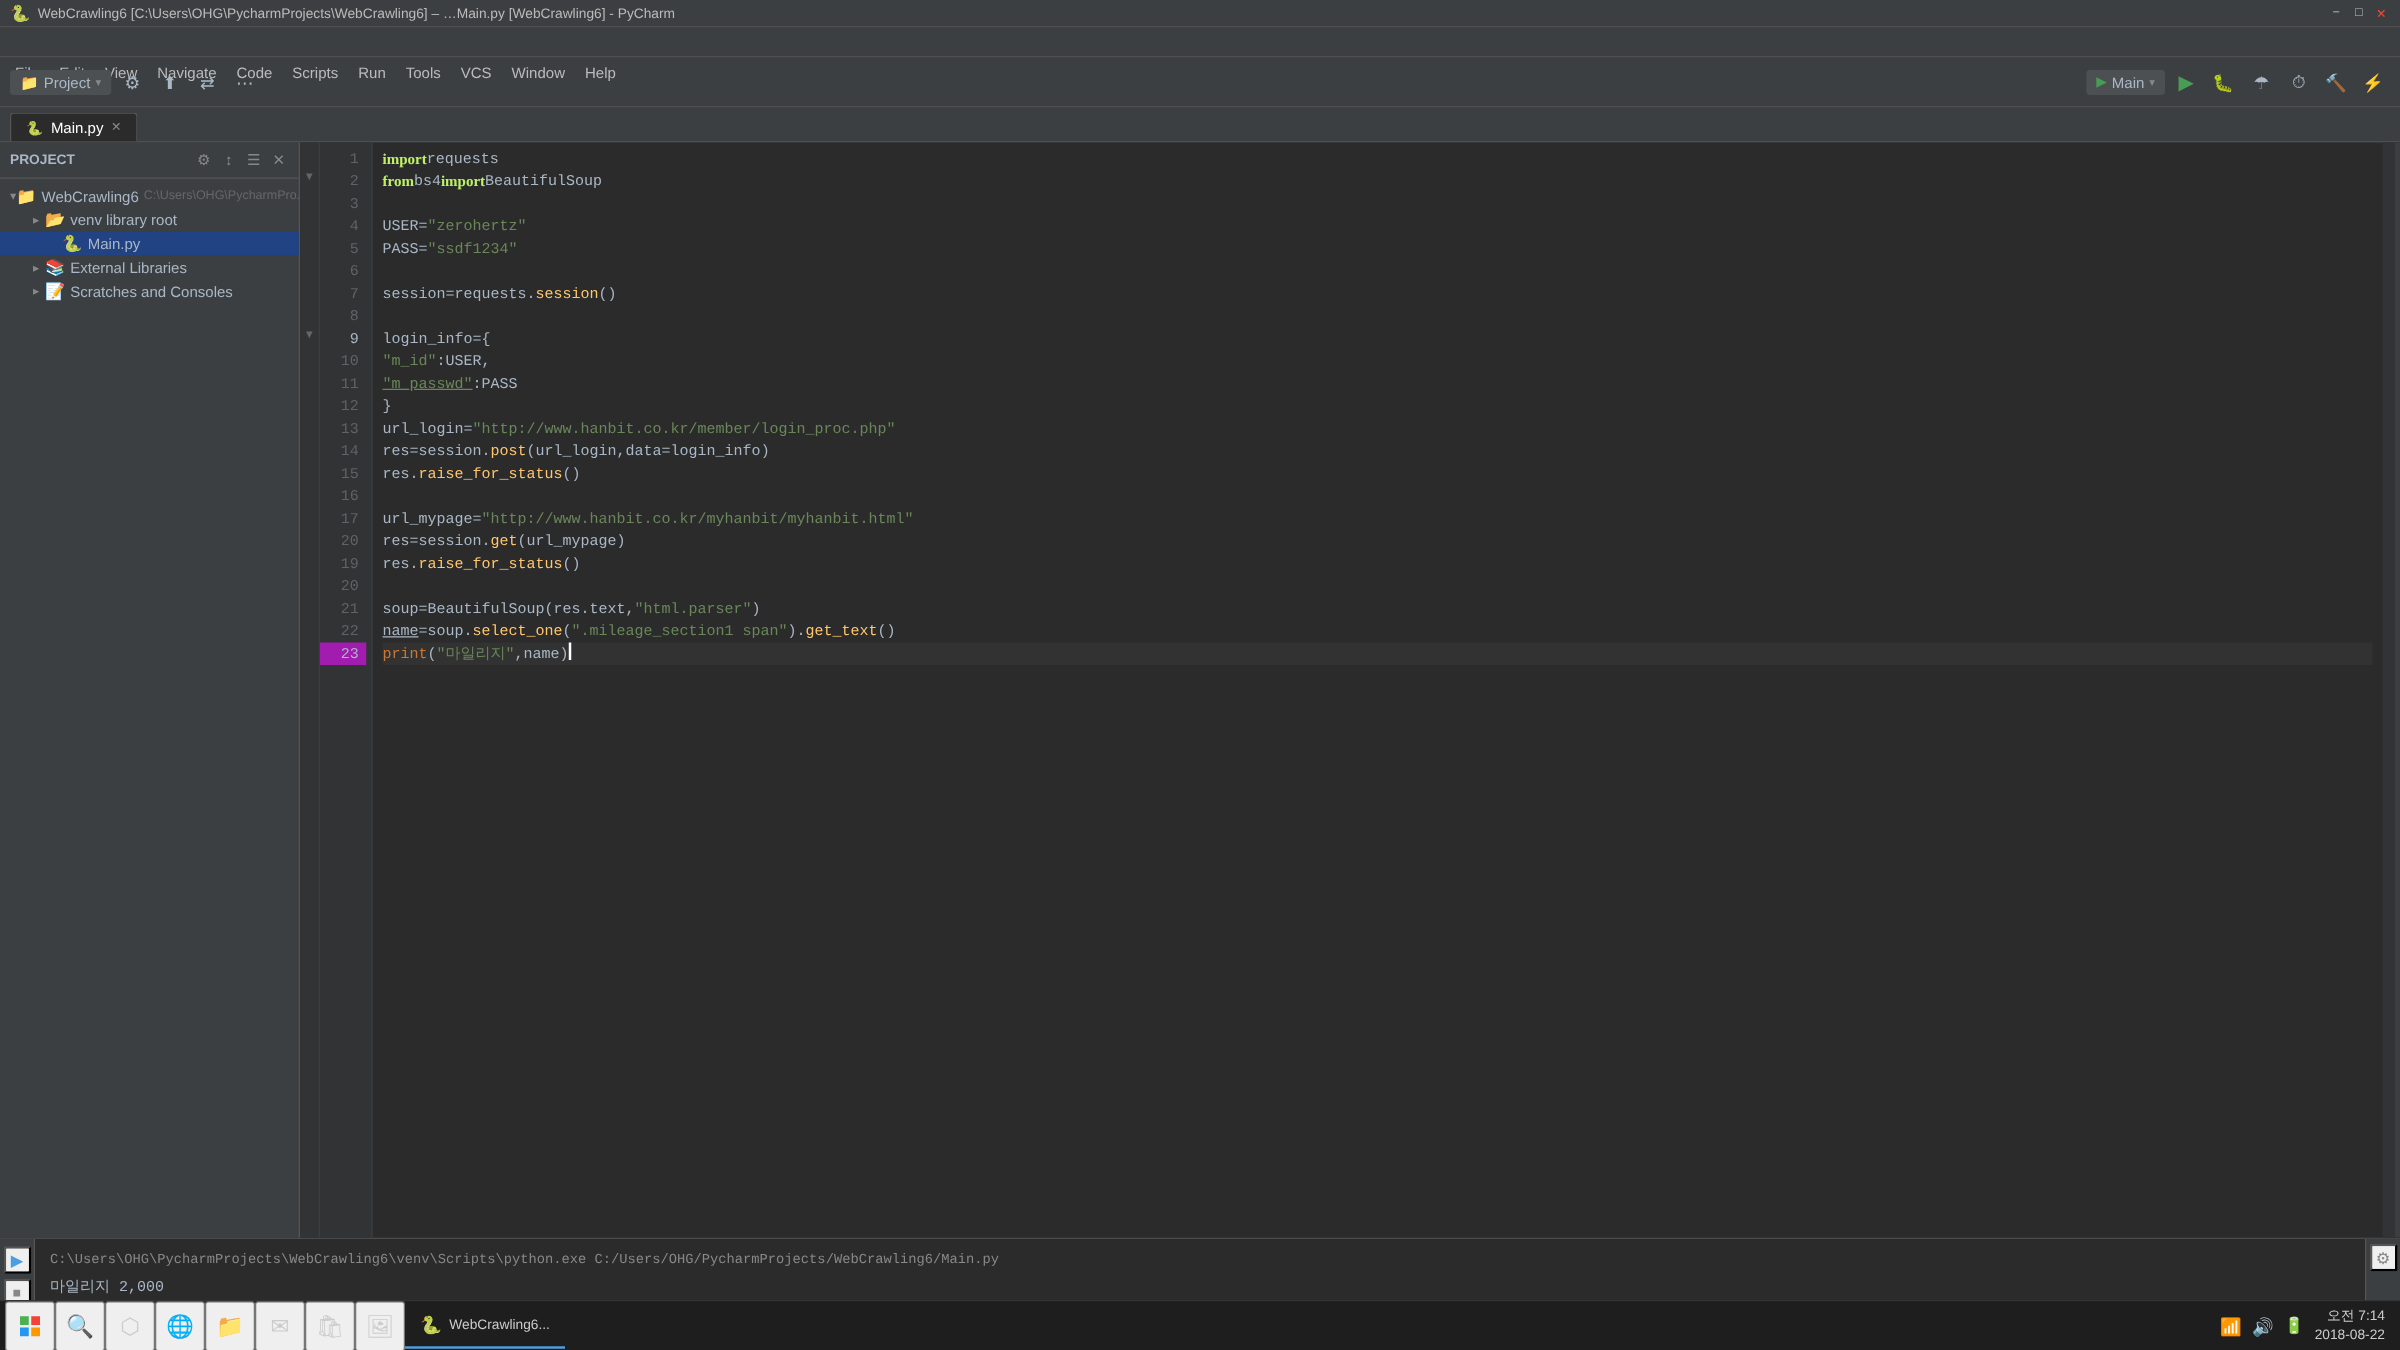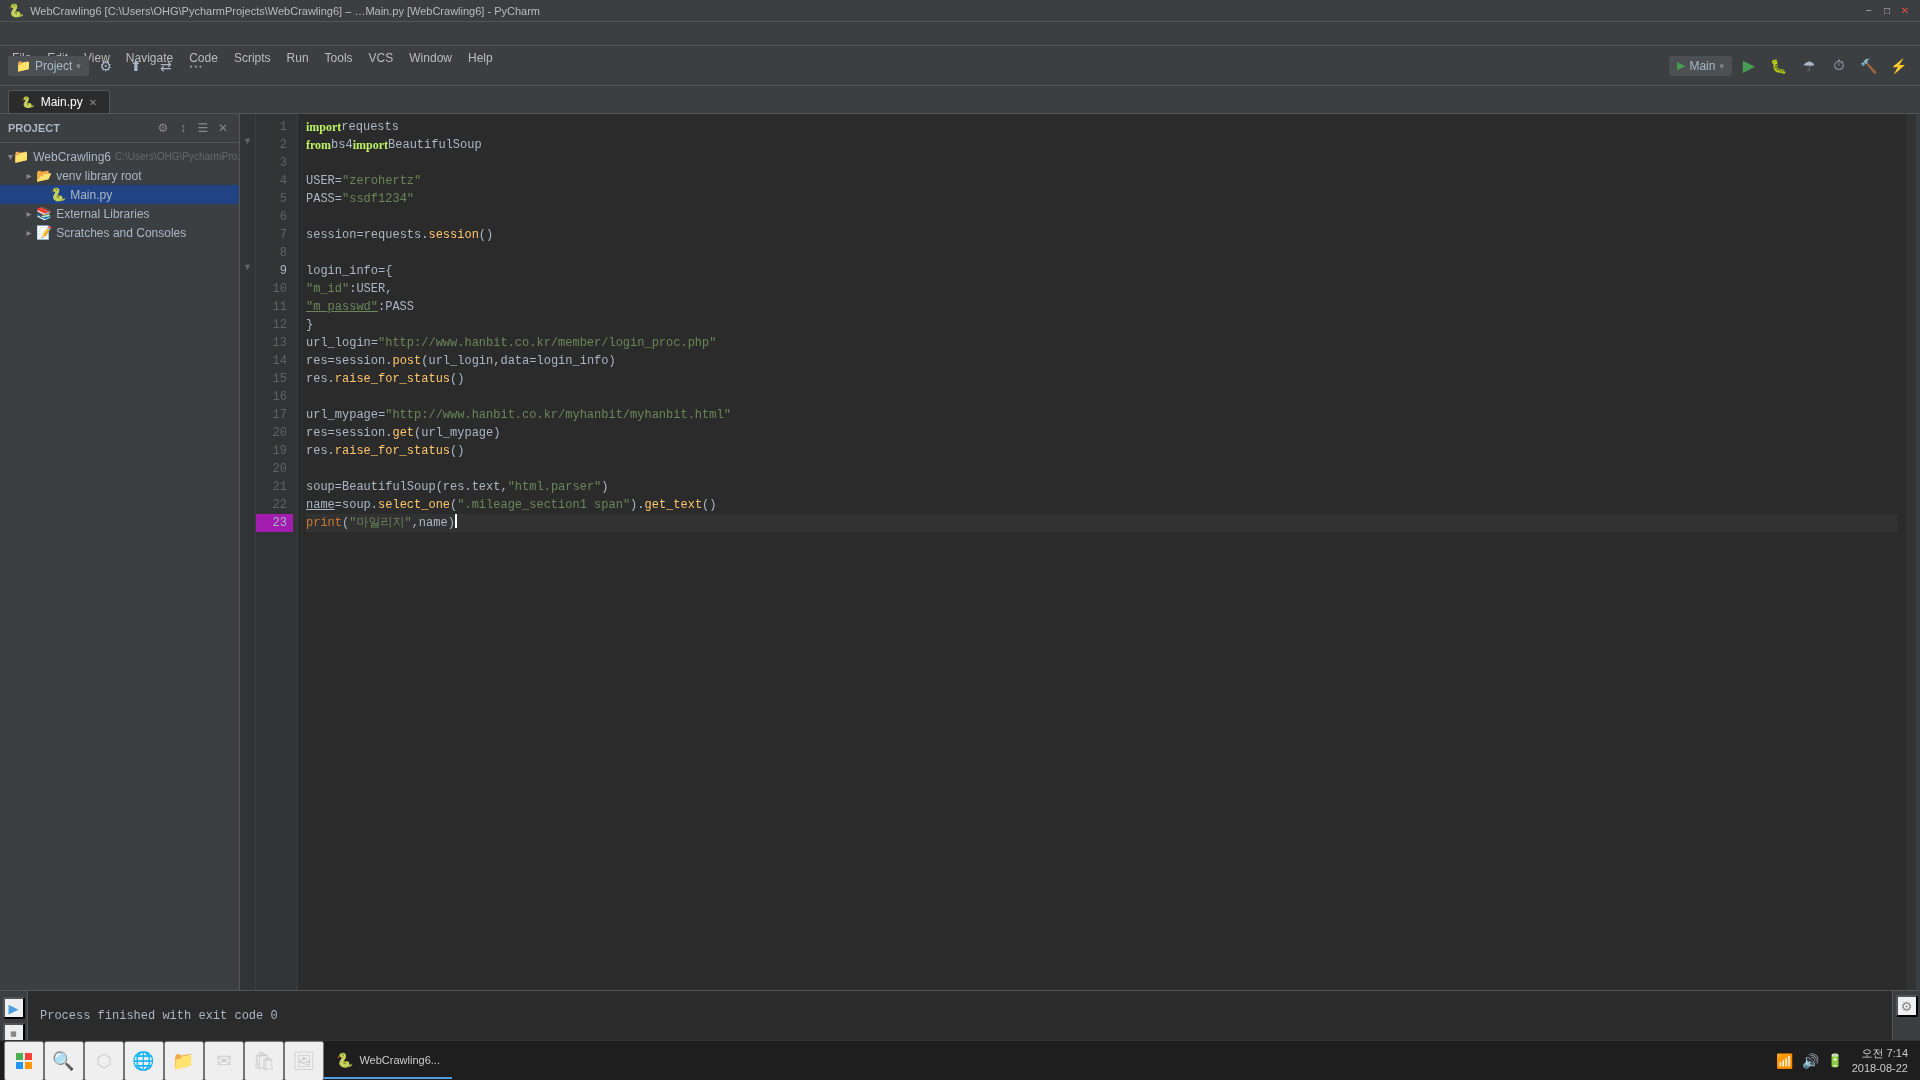--- a/index.html
+++ b/index.html
@@ -483,20 +483,22 @@
   <div id="run-output" style="flex:1; display:flex;">
 
     <div id="run-sidebar">
       <button class="run-sidebar-btn active" title="Run">▶</button>
       <button class="run-sidebar-btn" title="Stop">⏹</button>
       <button class="run-sidebar-btn" style="margin-top:8px;" title="Rerun">↻</button>
 
     </div>
 
     <div id="run-content">
+      <div class="run-path" style="font-size:11px; color:#888; margin-bottom:4px;">C:\Users\OHG\PycharmProjects\WebCrawling6\venv\Scripts\python.exe C:/Users/OHG/PycharmProjects/WebCrawling6/Main.py</div>
+      <div class="run-output-line" style="font-size:12px;">마일리지 2,000</div>
       <div style="margin-top:8px;"></div>
       <div class="run-finish" style="font-size:12px;">Process finished with exit code 0</div>
     </div>
 
     <div style="width:28px; background:#3c3f41; border-left:1px solid #555; display:flex; flex-direction:column; align-items:center; padding:4px 0;">
       <button class="run-sidebar-btn">⚙</button>
     </div>
 
   </div>
 

